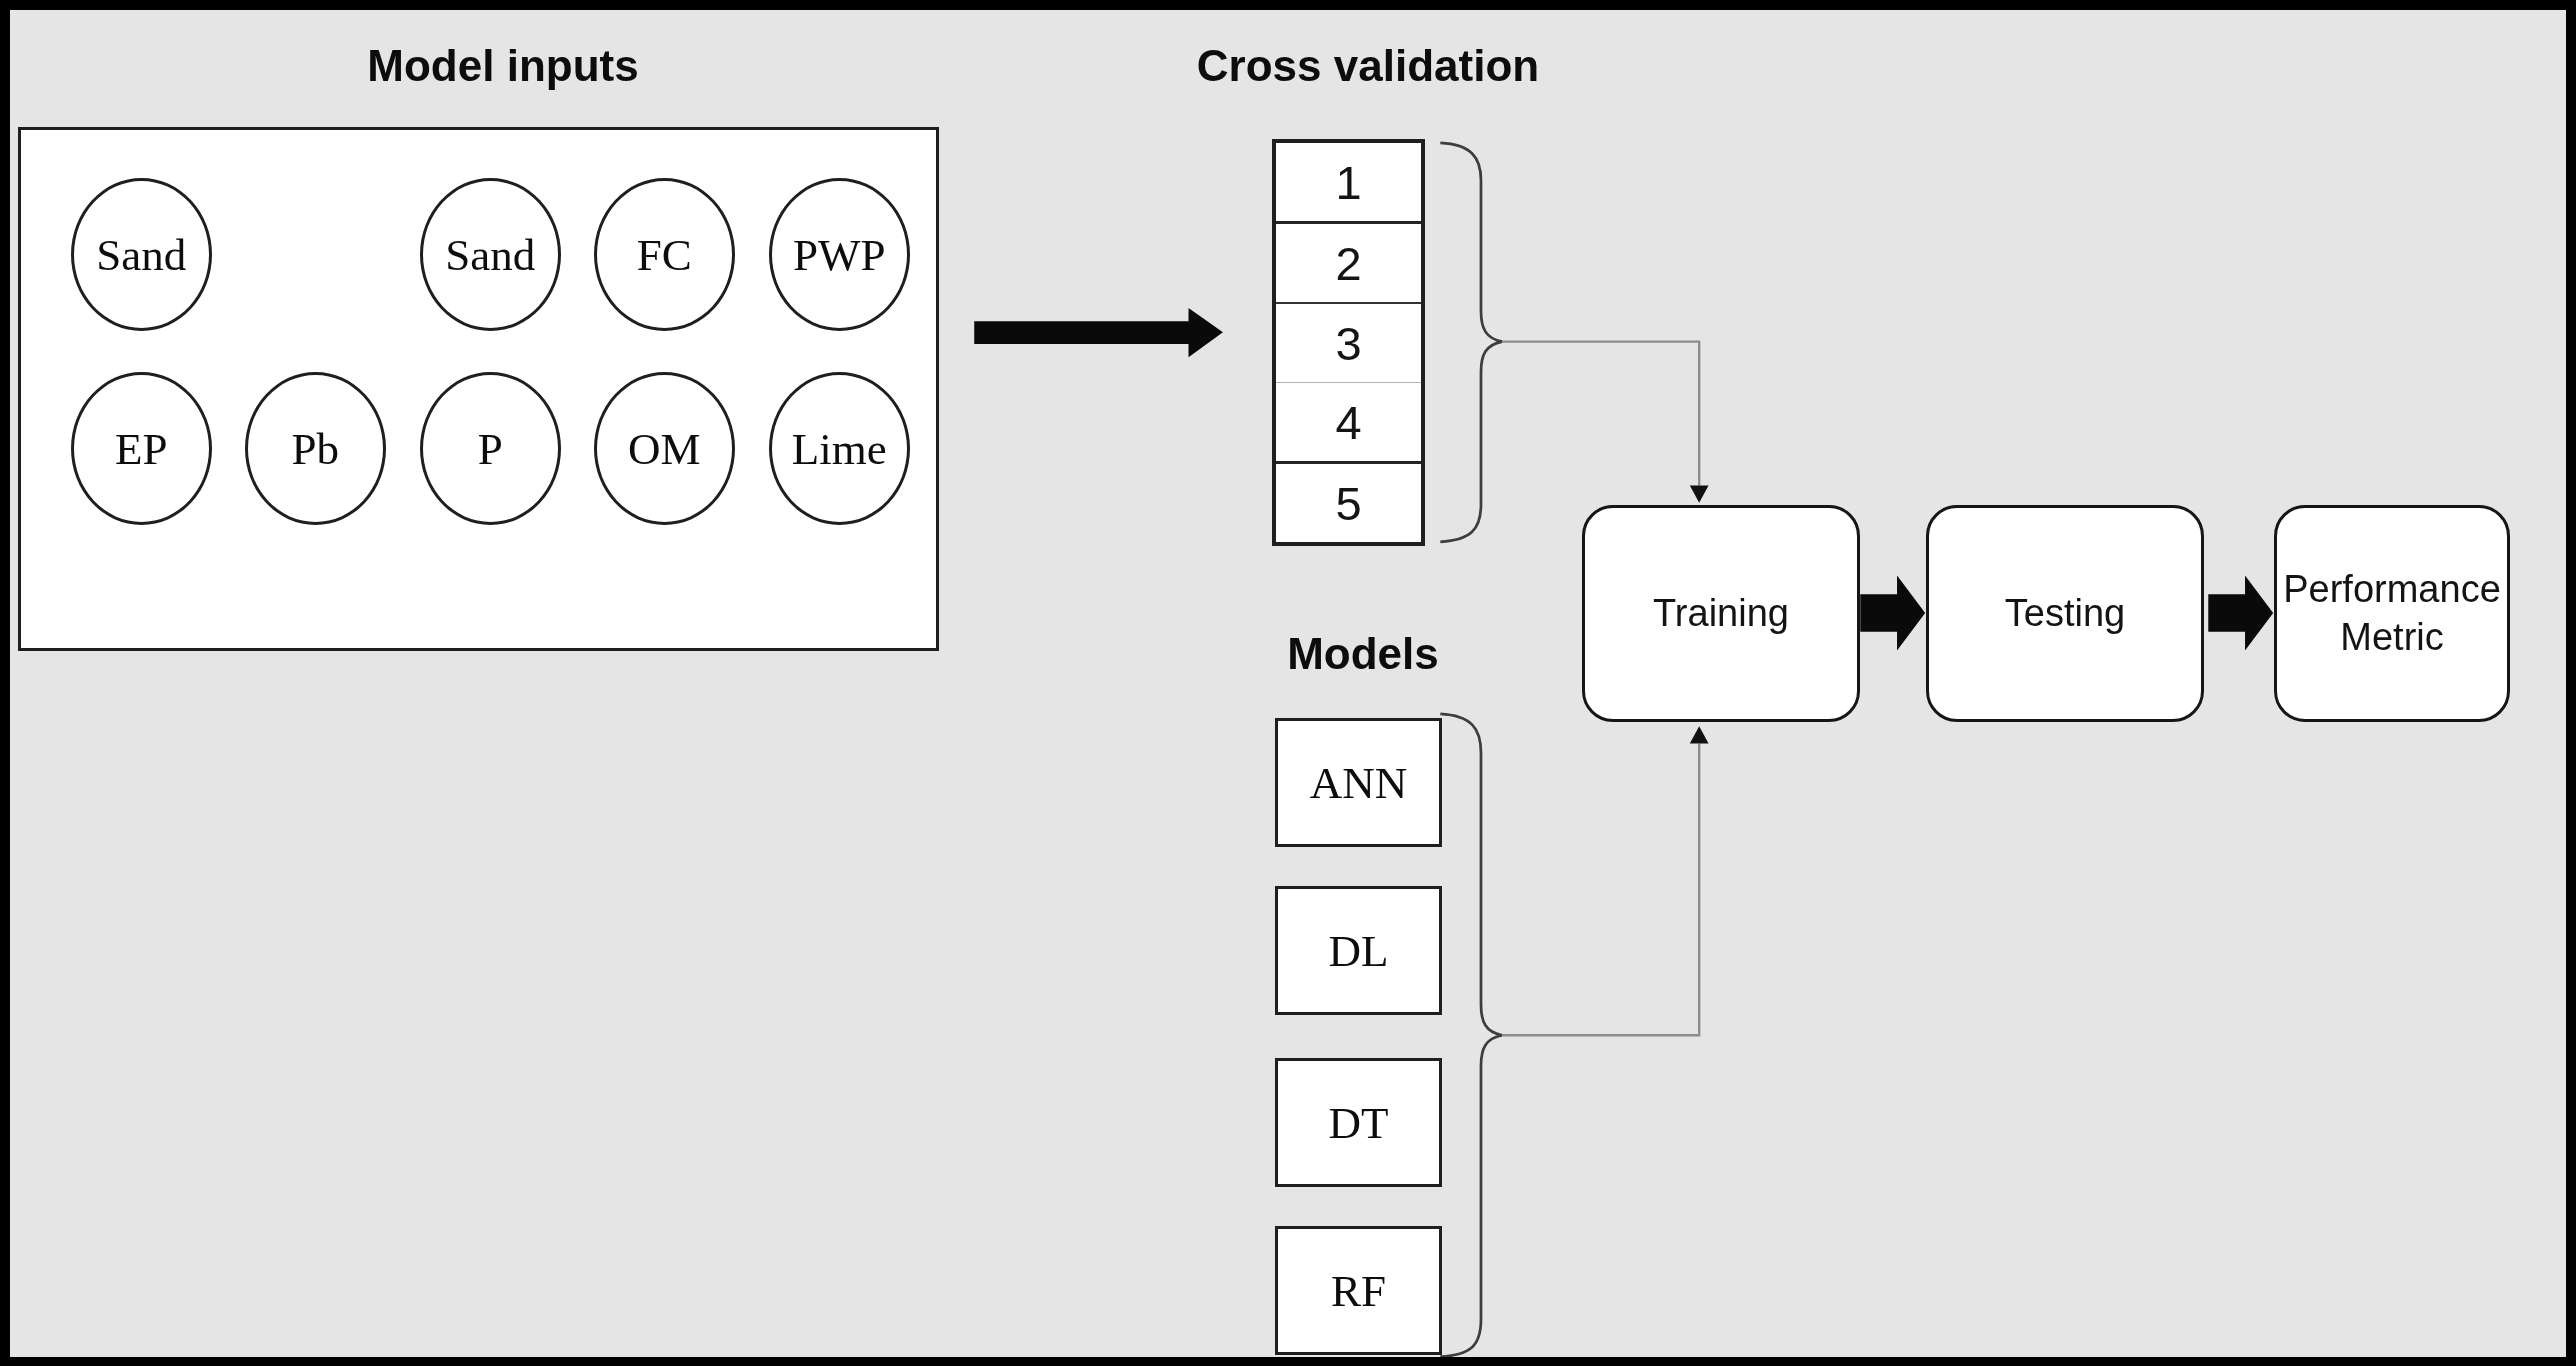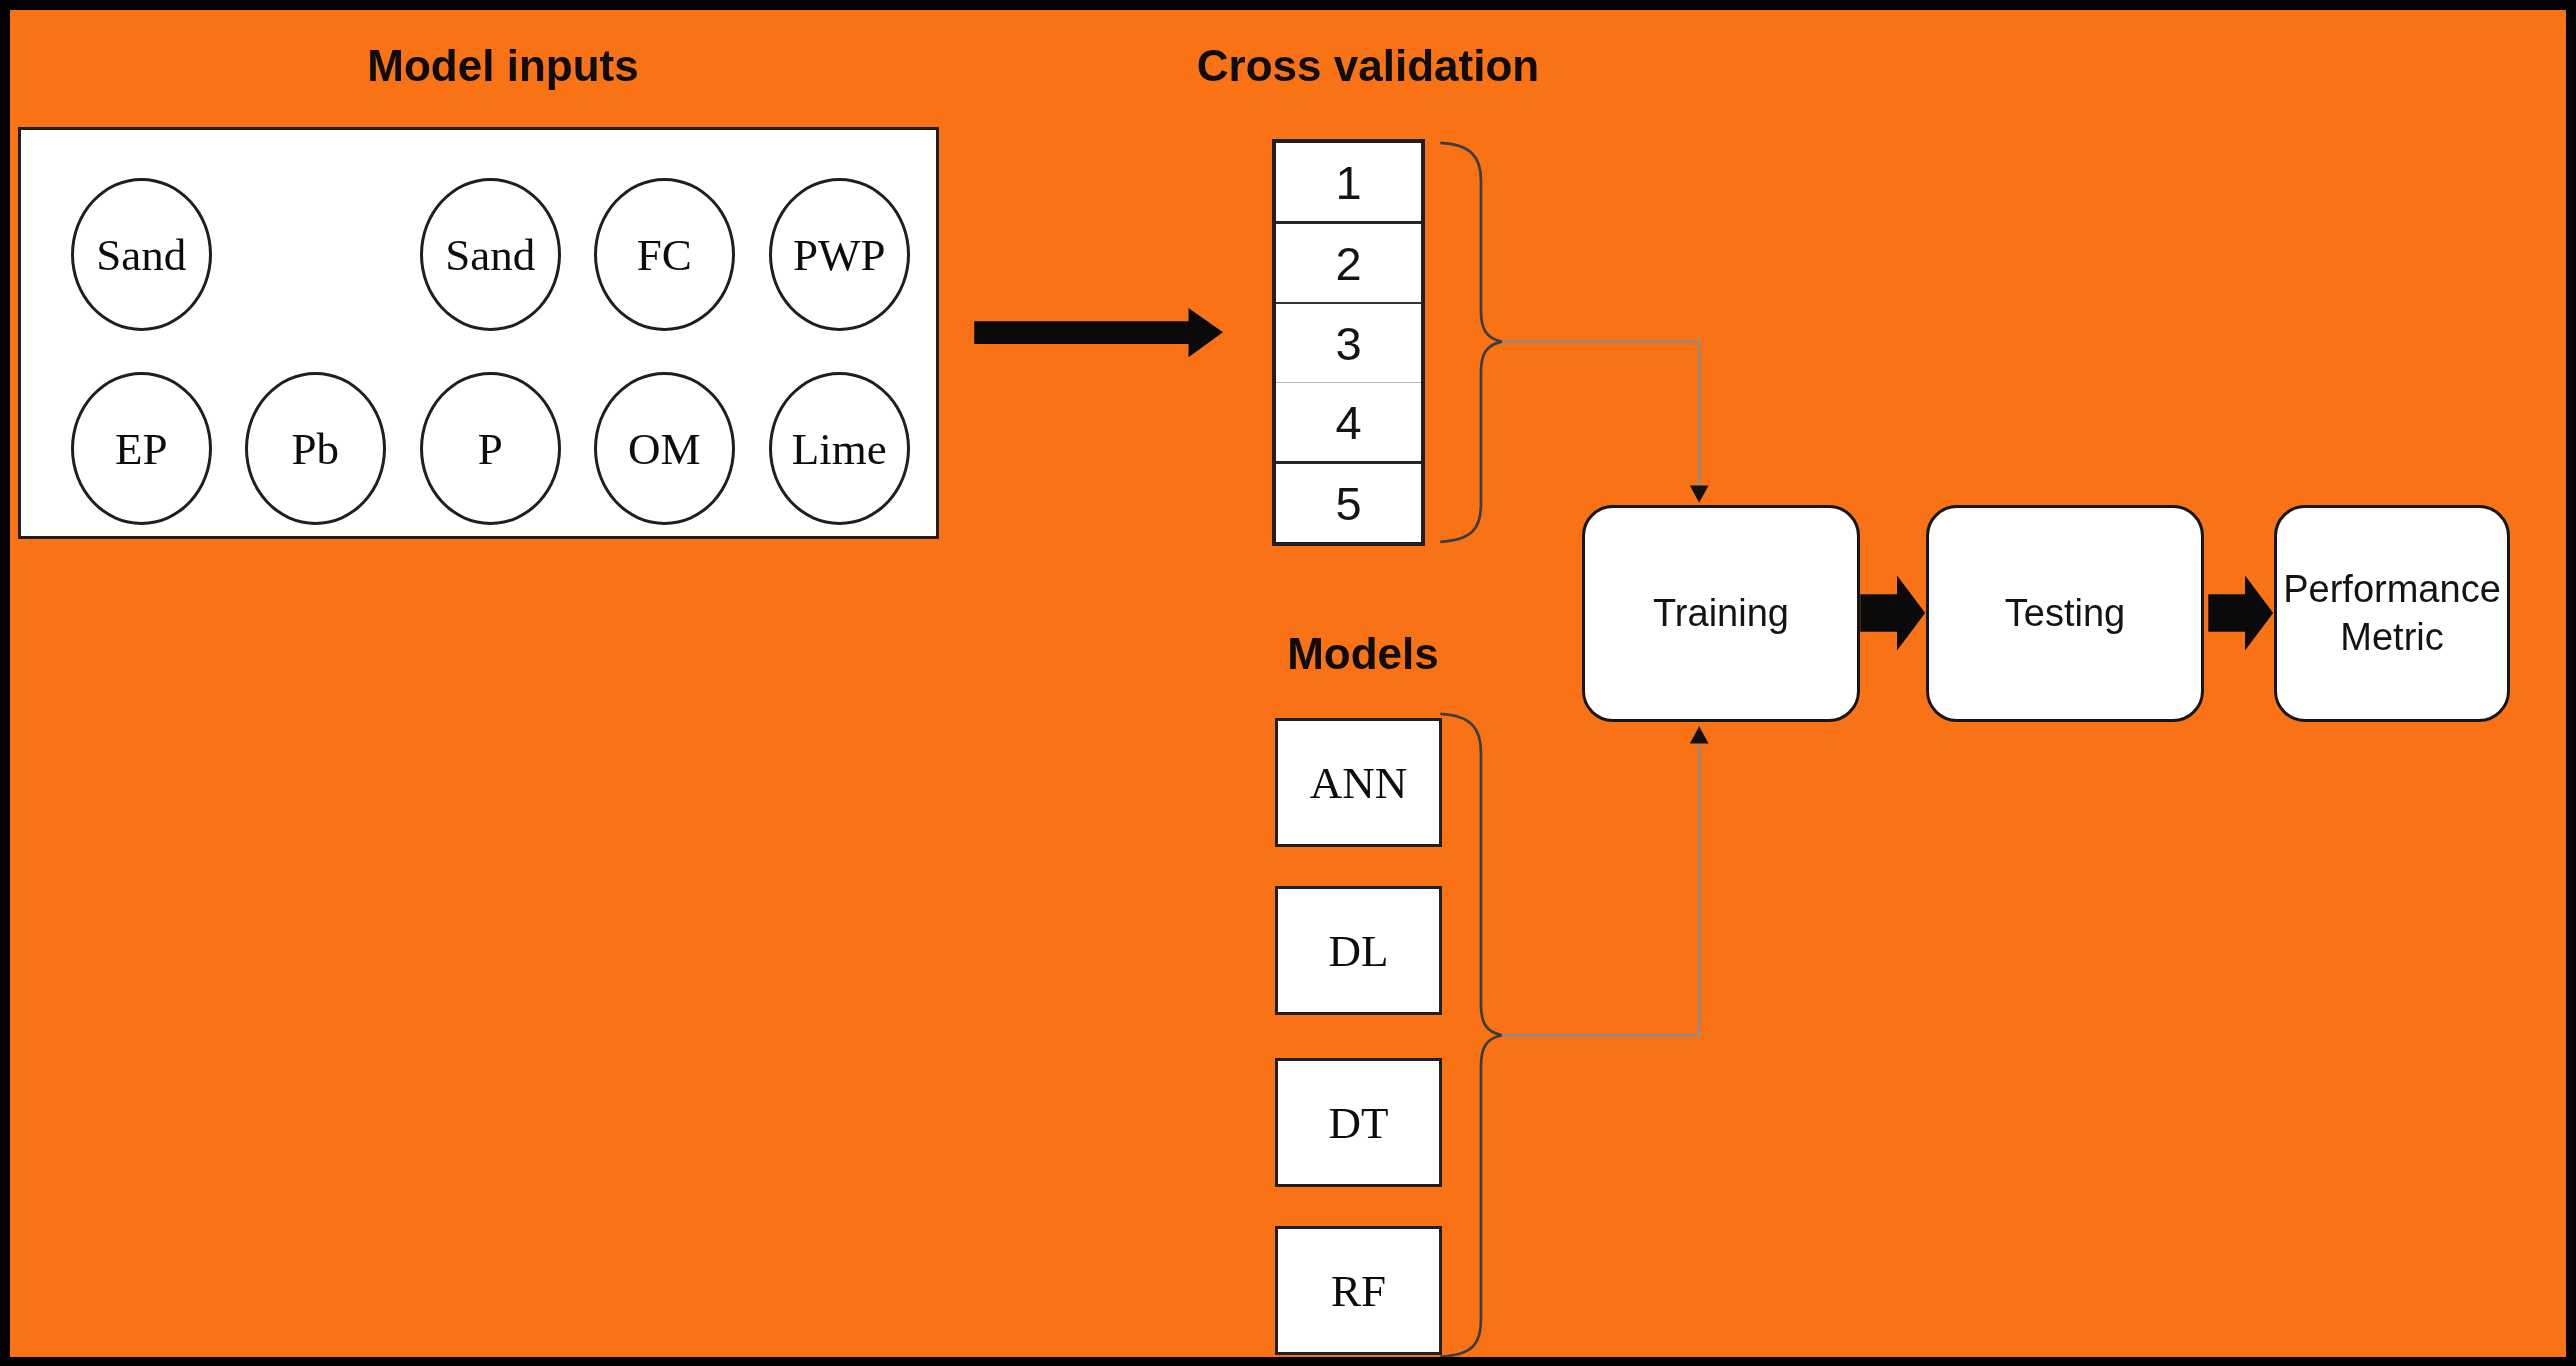--- a/index.html
+++ b/index.html
@@ -4,21 +4,21 @@
 <style>
   html, body {
     margin: 0;
     padding: 0;
     background: #ffffff;
   }
   #canvas {
     position: relative;
     width: 2576px;
     height: 1367px;
-    background: #f97316;
+    background: #e5e5e5;
     border: 10.2px solid #000000;
     box-sizing: border-box;
     overflow: hidden;
     font-family: "Liberation Sans", sans-serif;
     color: #111111;
   }
 
   
   .section-title {
     position: absolute;
@@ -28,21 +28,21 @@
     color: #0d0d0d;
     text-align: center;
     white-space: nowrap;
     transform: translateX(-50%);
   }
 
   
   .inputs-box {
     position: absolute;
     left: 7.8px; top: 117px;
-    width: 921px; height: 412px;
+    width: 921px; height: 524px;
     border: 3.9px solid #1f1f1f;
     background: #ffffff;
     box-sizing: border-box;
   }
   .input-ellipse {
     position: absolute;
     width: 141px; height: 153px;
     border: 3.1px solid #1f1f1f;
     border-radius: 50%;
     background: #ffffff;

